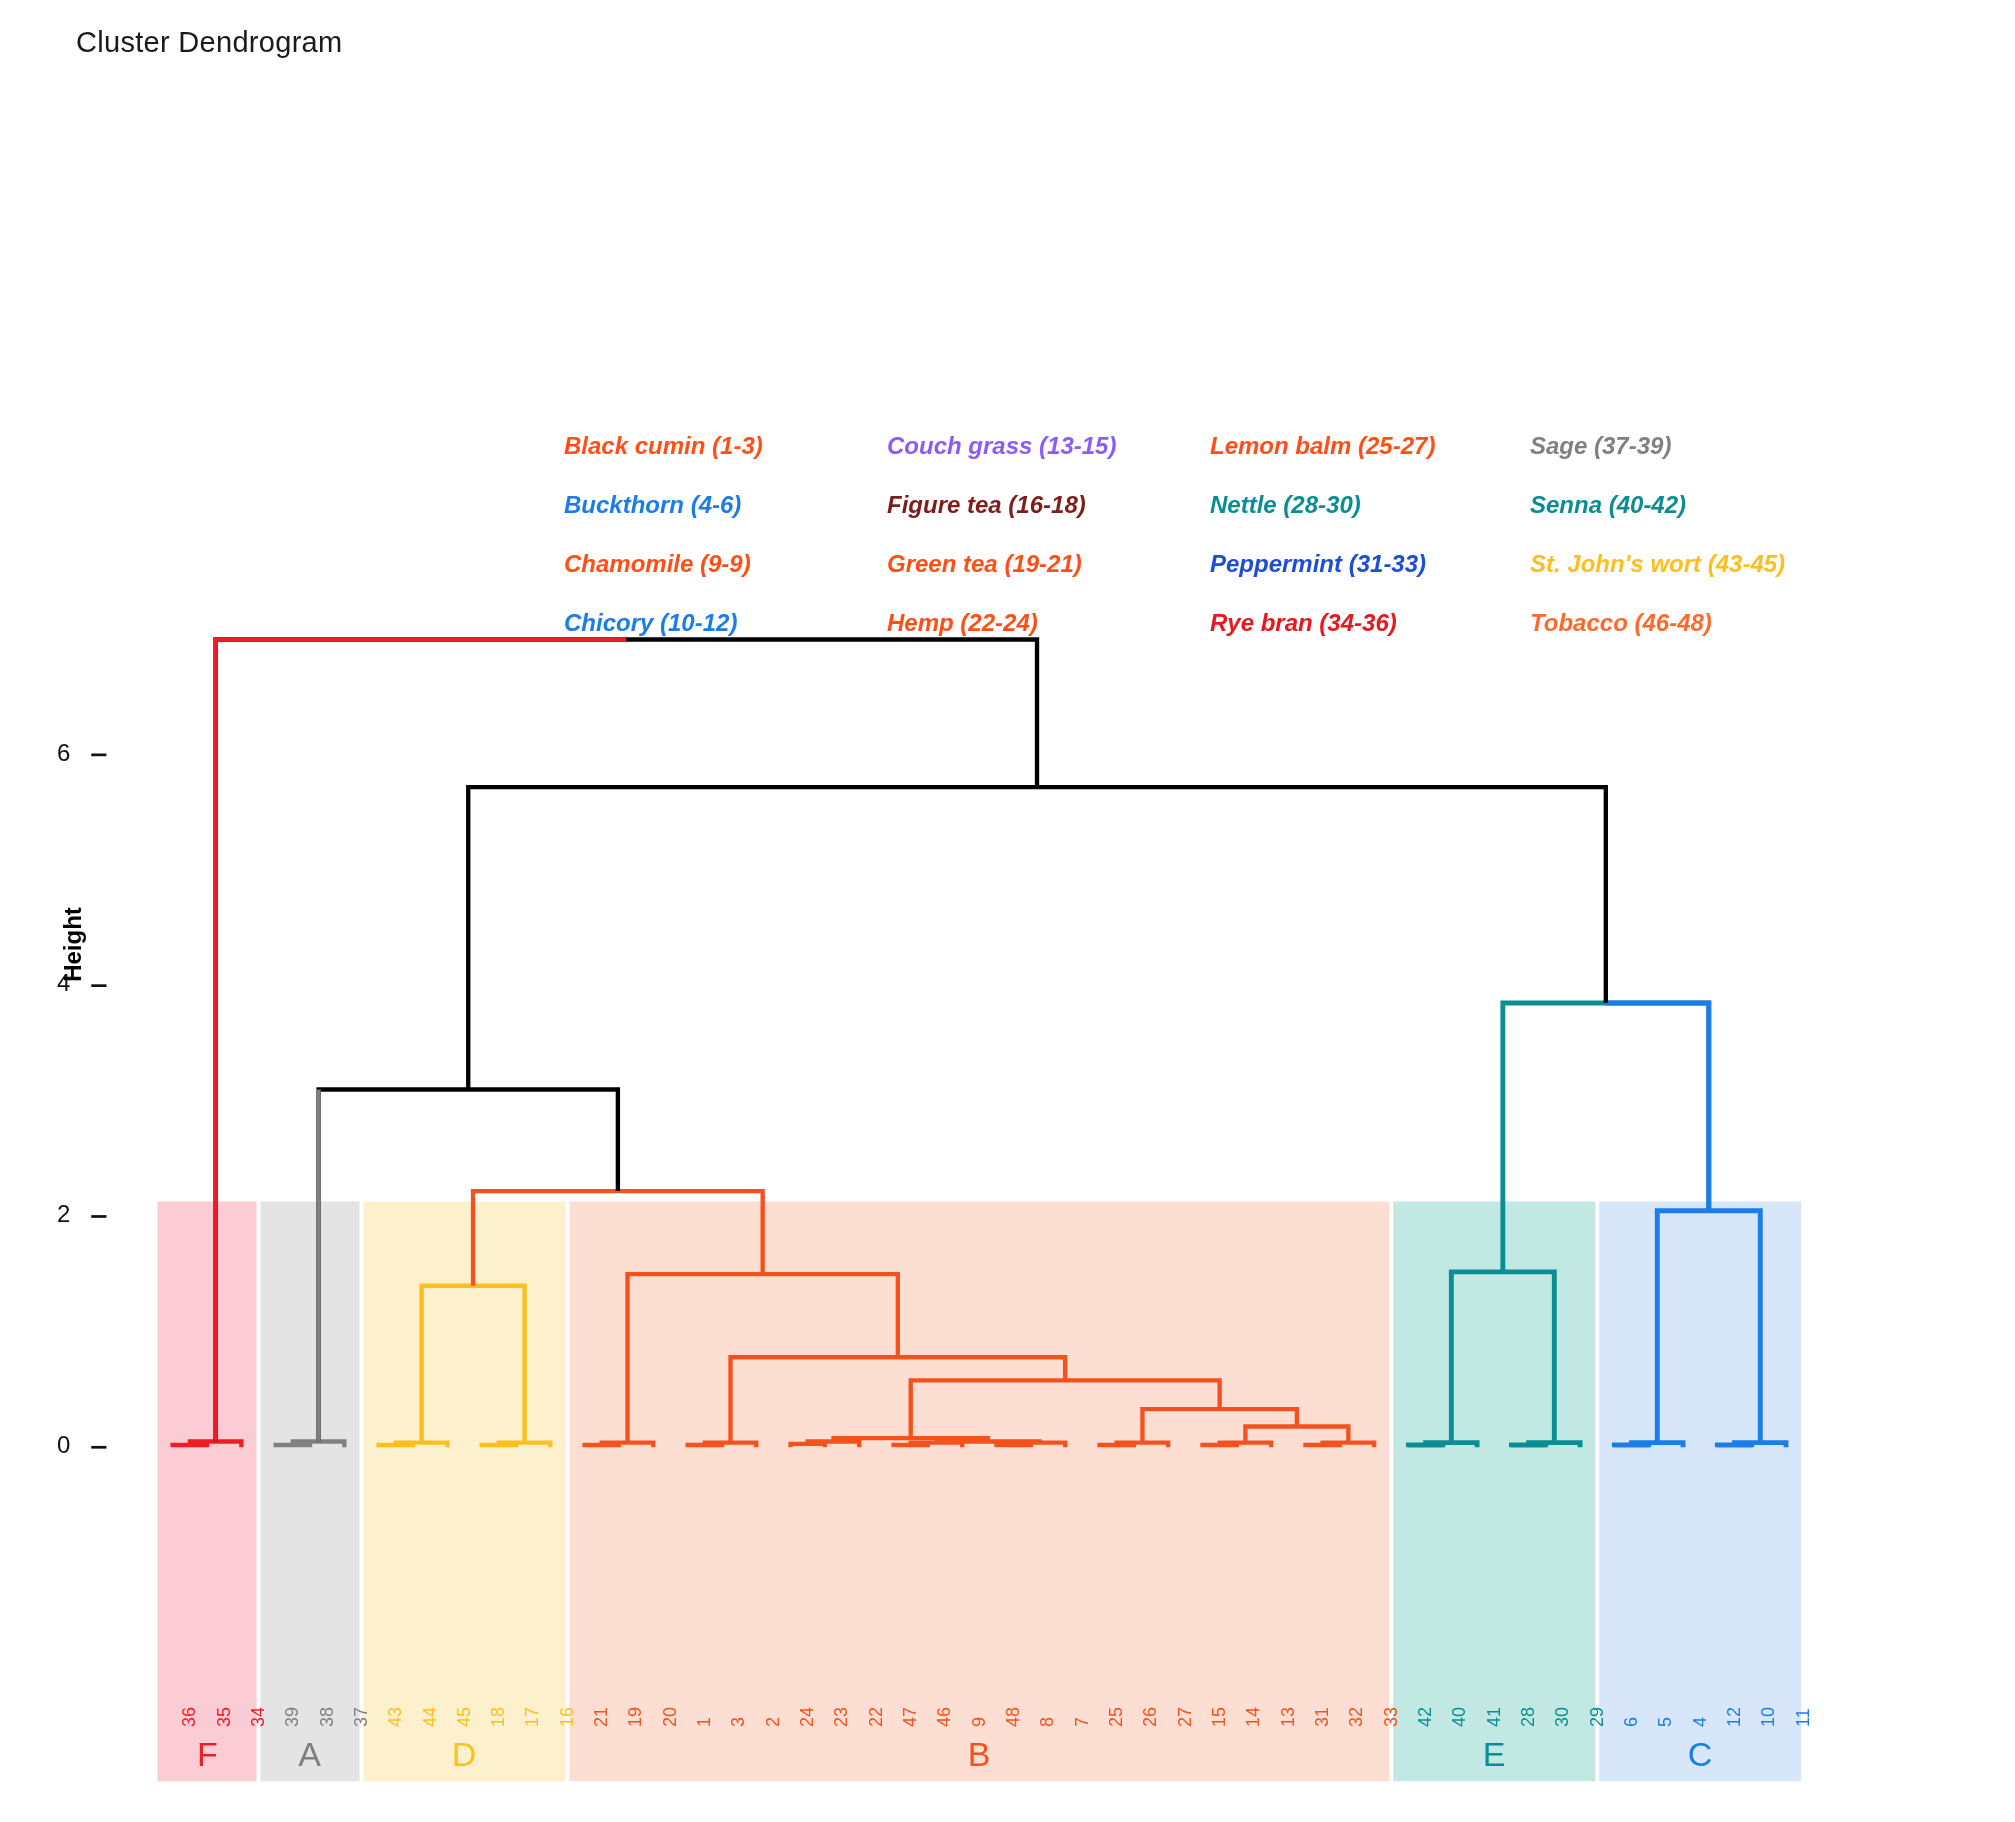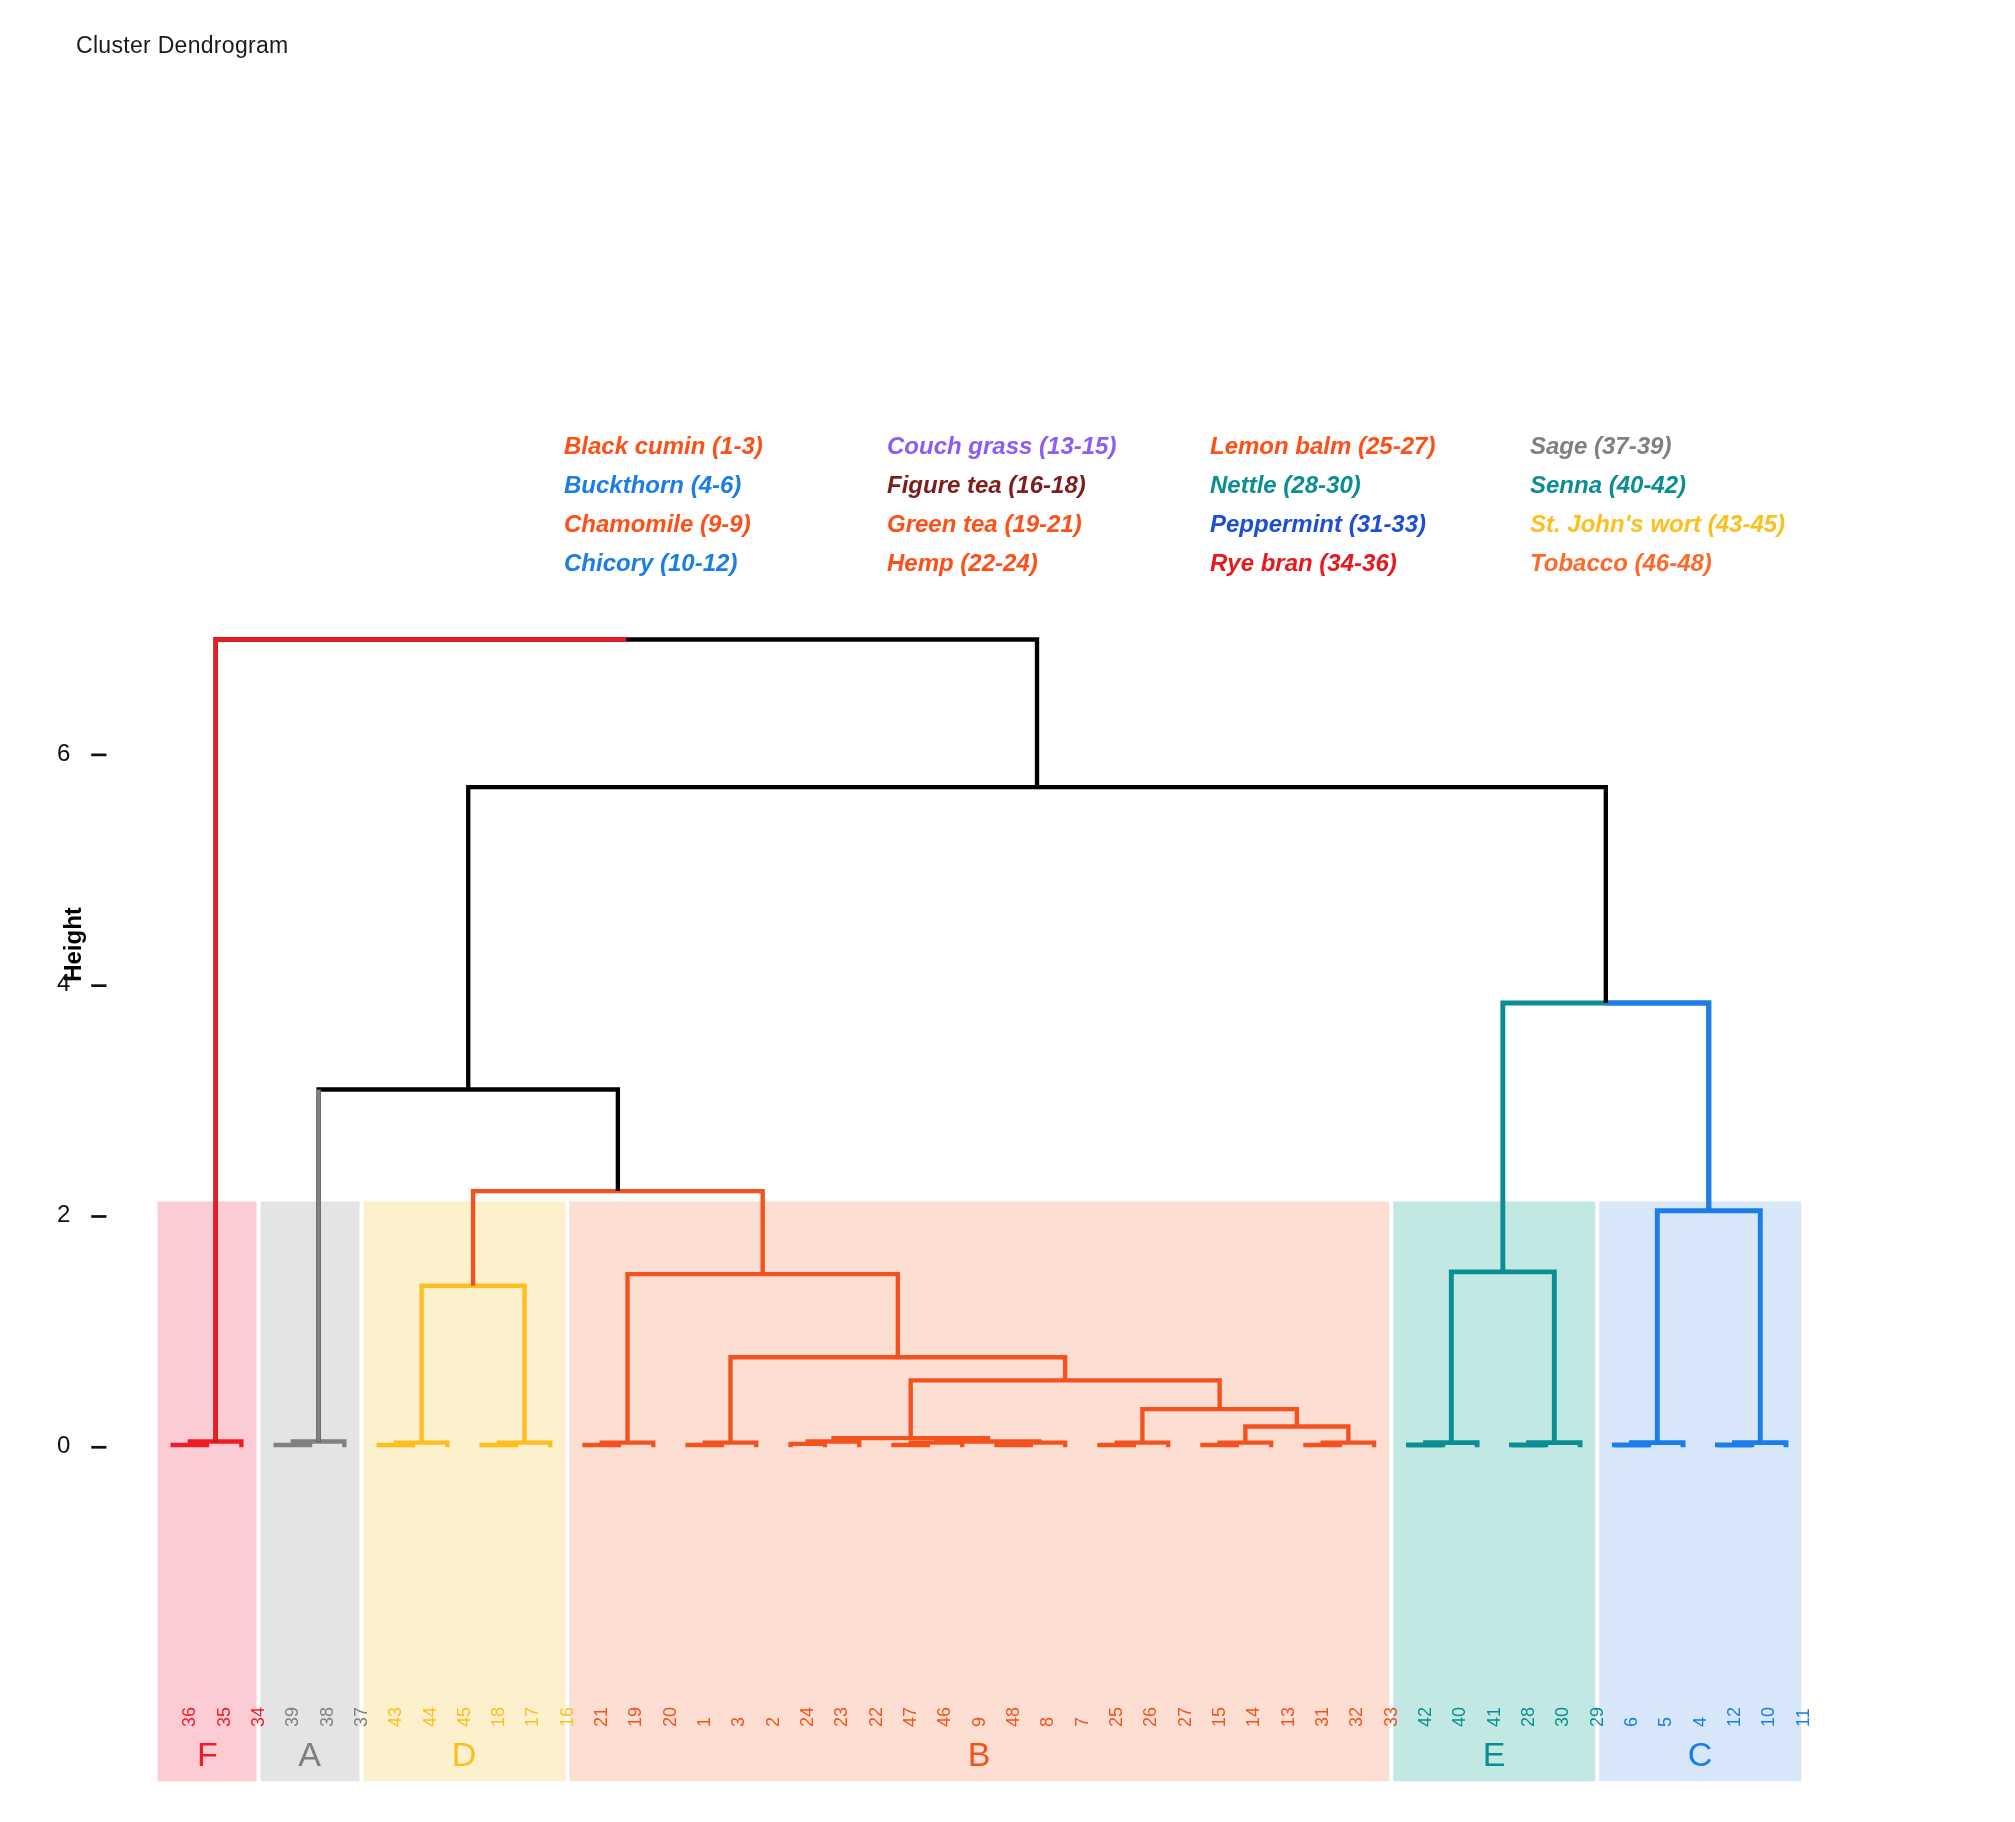--- a/index.html
+++ b/index.html
@@ -1,26 +1,26 @@
 <!DOCTYPE html>
 <html style="font-size:8.7px"><head>
 <meta charset="utf-8">
 <style>
   html,body{margin:0;padding:0;background:#ffffff;}
   body{font-family:"Liberation Sans", sans-serif;}
   #root{position:relative;width:2015px;height:1822px;background:#fff;overflow:hidden;}
   #plot{position:absolute;left:0;top:0;width:2015px;height:1822px;}
-  .ttl{position:absolute;left:76px;top:32px;font-size:23px;color:#1a1a1a;letter-spacing:0.3px;}
+  .ttl{position:absolute;left:76px;top:26px;font-size:29px;color:#1a1a1a;letter-spacing:0.3px;}
   .ylab{position:absolute;left:0px;top:923px;width:163px;text-align:center;
         font-size:24px;font-weight:bold;color:#000;
         transform:rotate(-90deg);transform-origin:81px 22px;}
   .ytick{position:absolute;font-size:24px;color:#111;text-align:right;width:65px;}
   .legend{position:absolute;left:521px;top:432px;width:1260px;}
   .legend-title{font-size:25px;font-weight:bold;color:#000;margin-bottom:16.3px;}
-  .legend-grid{display:grid;grid-template-columns:323px 323px 320px 293px;row-gap:11px;
+  .legend-grid{display:grid;grid-template-columns:323px 323px 320px 293px;row-gap:31px;
                margin-left:43px;}
   .legend-item{font-size:24px;font-style:italic;font-weight:bold;white-space:nowrap;}
   .leaf-lab{position:absolute;font-size:18px;font-weight:400;white-space:nowrap;
             transform-origin:0 0;transform:rotate(-90deg);}
   .clus-lab{position:absolute;font-size:34px;text-align:center;}
 </style>
 </head>
 <body>
 
 <div id="root">

